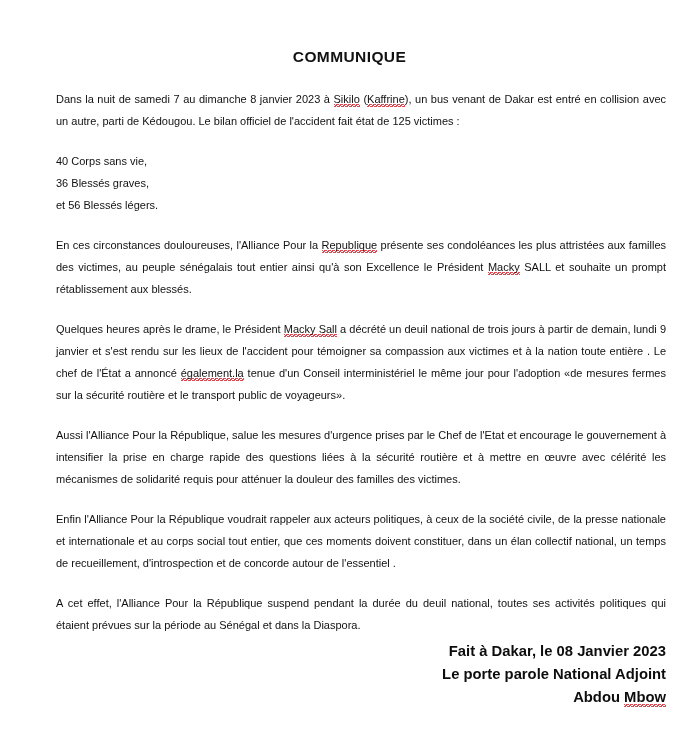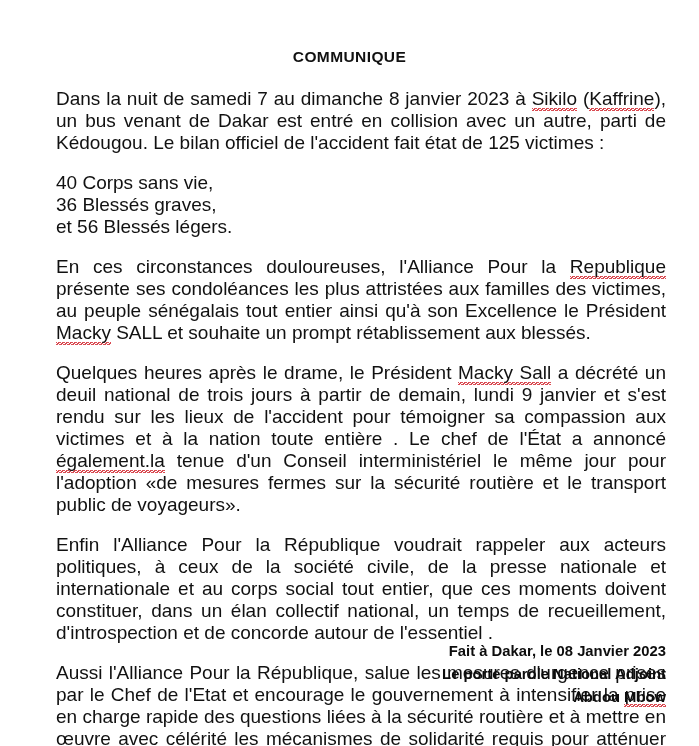--- a/index.html
+++ b/index.html
@@ -33,21 +33,21 @@
     color: #111111;
   }
   .body-block {
     position: absolute;
     top: 88px;
     left: 56px;
     width: 610px;
   }
   p.para {
     margin: 0 0 18px 0;
-    font-size: 19px;
+    font-size: 11px;
     line-height: 22px;
     color: #111111;
     text-align: left;
   }
   p.para.justify {
     text-align: justify;
     text-justify: inter-word;
   }
   .casualty-line {
     display: block;
@@ -95,23 +95,23 @@
     <p class="para">
         <span class="casualty-line">40 Corps sans vie,</span>
         <span class="casualty-line">36 Blessés graves,</span>
         <span class="casualty-line">et 56 Blessés légers.</span>
       </p>
 
     <p class="para justify"><span>En ces circonstances douloureuses, l'Alliance Pour la </span><span class="sp">Republique</span><span> présente ses condoléances les plus attristées aux familles des victimes, au peuple sénégalais tout entier ainsi qu'à son Excellence le Président </span><span class="sp">Macky</span><span> SALL et souhaite un prompt rétablissement aux blessés.</span></p>
 
     <p class="para justify"><span>Quelques heures après le drame, le Président </span><span class="sp">Macky Sall</span><span> a décrété un deuil national de trois jours à partir de demain, lundi 9 janvier et s'est rendu sur les lieux de l'accident pour témoigner sa compassion aux victimes et à la nation toute entière . Le chef de l'État a annoncé </span><span class="sp">également.la</span><span> tenue d'un Conseil interministériel le même jour pour l'adoption «de mesures fermes sur la sécurité routière et le transport public de voyageurs».</span></p>
 
+    <p class="para justify">Aussi l'Alliance Pour la République, salue les mesures d'urgence prises par le Chef de l'Etat et encourage le gouvernement à intensifier la prise en charge rapide des questions liées à la sécurité routière et à mettre en œuvre avec célérité les mécanismes de solidarité requis pour atténuer la douleur des familles des victimes.</p>
+
     <p class="para justify">Enfin l'Alliance Pour la République voudrait rappeler aux acteurs politiques, à ceux de la société civile, de la presse nationale et internationale et au corps social tout entier, que ces moments doivent constituer, dans un élan collectif national, un temps  de recueillement, d'introspection et de concorde autour de l'essentiel .</p>
-
-    <p class="para justify">Aussi l'Alliance Pour la République, salue les mesures d'urgence prises par le Chef de l'Etat et encourage le gouvernement à intensifier la prise en charge rapide des questions liées à la sécurité routière et à mettre en œuvre avec célérité les mécanismes de solidarité requis pour atténuer la douleur des familles des victimes.</p>
 
     <p class="para justify">A cet effet, l'Alliance Pour la République suspend pendant la durée du deuil national, toutes ses activités politiques qui étaient prévues sur la période au Sénégal et dans la Diaspora.</p>
 
   </div>
 
   <div class="signature">
     <div>Fait à Dakar, le 08 Janvier 2023</div>
     <div>Le porte parole National Adjoint</div>
     <div><span>Abdou </span><span class="sp">Mbow</span></div>
   </div>

